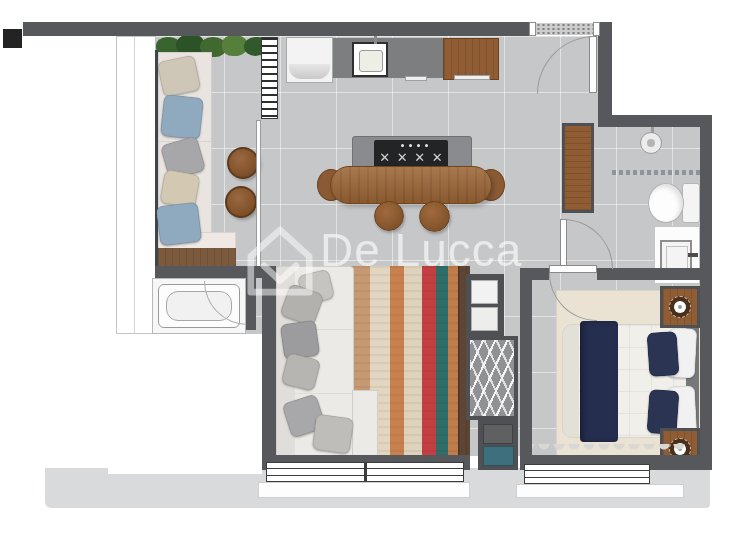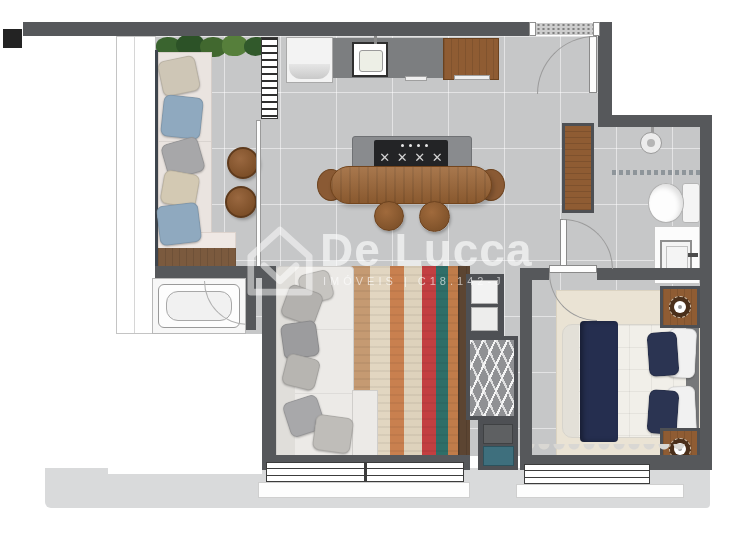--- a/index.html
+++ b/index.html
@@ -202,17 +202,16 @@
   <div class="a" style="left:258px;top:482px;width:212px;height:16px;background:#fdfdfd;border:1px solid #cfcfcf;box-sizing:border-box;"></div>
   <div class="a" style="left:524px;top:464px;width:126px;height:20px;background:#fff;border:1px solid #3c3c3c;box-sizing:border-box;
               background-image:linear-gradient(to bottom,transparent 5px,#3c3c3c 5px,#3c3c3c 6px,transparent 6px,transparent 12px,#3c3c3c 12px,#3c3c3c 13px,transparent 13px);"></div>
   <div class="a" style="left:516px;top:484px;width:168px;height:14px;background:#fdfdfd;border:1px solid #cfcfcf;box-sizing:border-box;"></div>
 
   <div class="wm" style="left:225px;top:215px;width:320px;height:85px;">
     <svg width="66" height="74" viewBox="0 0 70 76" style="position:absolute;left:22px;top:10px;">
       <path d="M35 4 L66 32 L66 70 L4 70 L4 32 Z" fill="none" stroke="rgba(255,255,255,0.5)" stroke-width="7" stroke-linejoin="round"></path>
       <path d="M18 42 L35 58 L52 42" fill="none" stroke="rgba(255,255,255,0.5)" stroke-width="7" stroke-linecap="round" stroke-linejoin="round"></path>
     </svg>
-    <div style="position:absolute;left:95px;top:8px;font-size:46px;font-weight:bold;letter-spacing:1px;white-space:nowrap;">De Lucca</div>
-    <div style="position:absolute;left:98px;top:60px;font-size:11px;letter-spacing:4px;white-space:nowrap;color:var(--watermark-text,rgba(255,255,255,.55));">IMÓVEIS   |   C18.142-J</div>
+    <div style="position:absolute;left:95px;top:8px;font-size:46px;font-weight:normal;letter-spacing:1px;white-space:nowrap;">De Lucca</div>
   </div>
 
 </div>
 
 </body></html>

